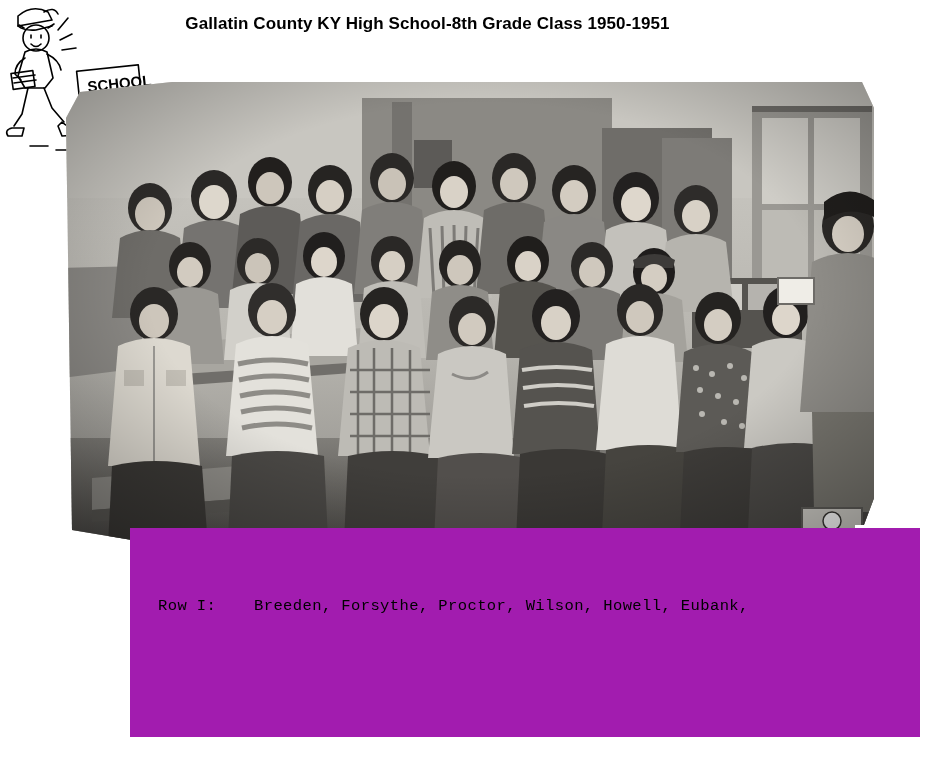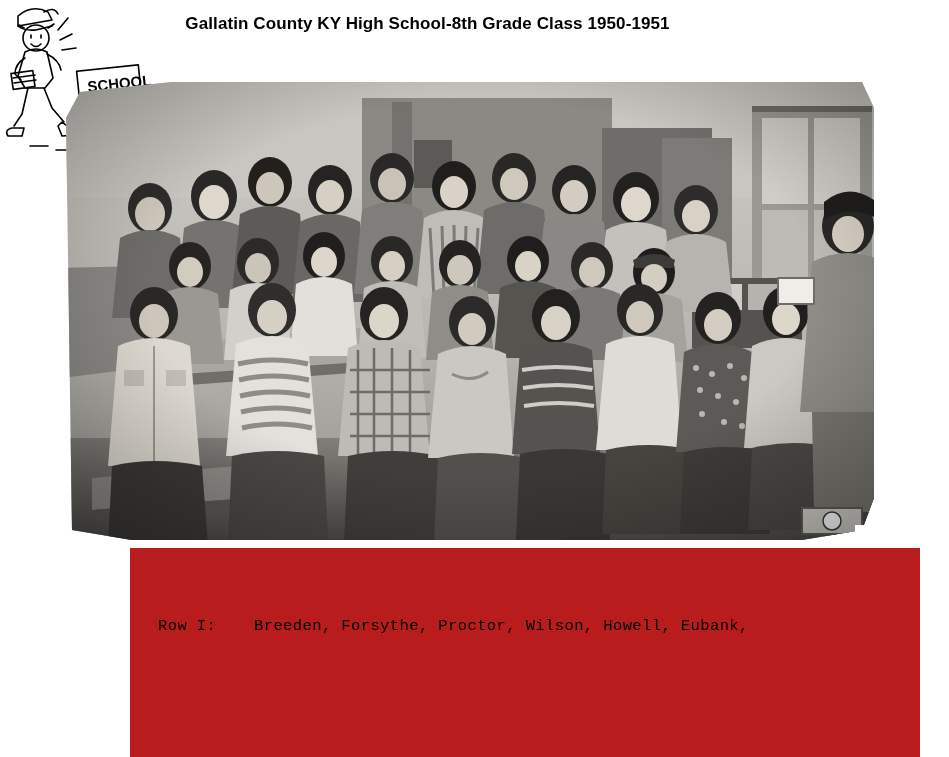--- a/index.html
+++ b/index.html
@@ -46,24 +46,24 @@
     top: 78px;
     width: 840px;
     height: 470px;
   }
   .photo-frame svg { display: block; }
 
   
   .caption-block {
     position: absolute;
     left: 130px;
-    top: 548px;
+    top: 528px;
     width: 790px;
     height: 209px;
-    background: #b91c1c;
+    background: #a21caf;
   }
   .caption-inner {
     position: absolute;
     left: 28px;
     top: 16px;
     width: 740px;
     font-family: "Liberation Mono", monospace;
     font-size: 15.5px;
     line-height: 25px;
     color: #000000;

